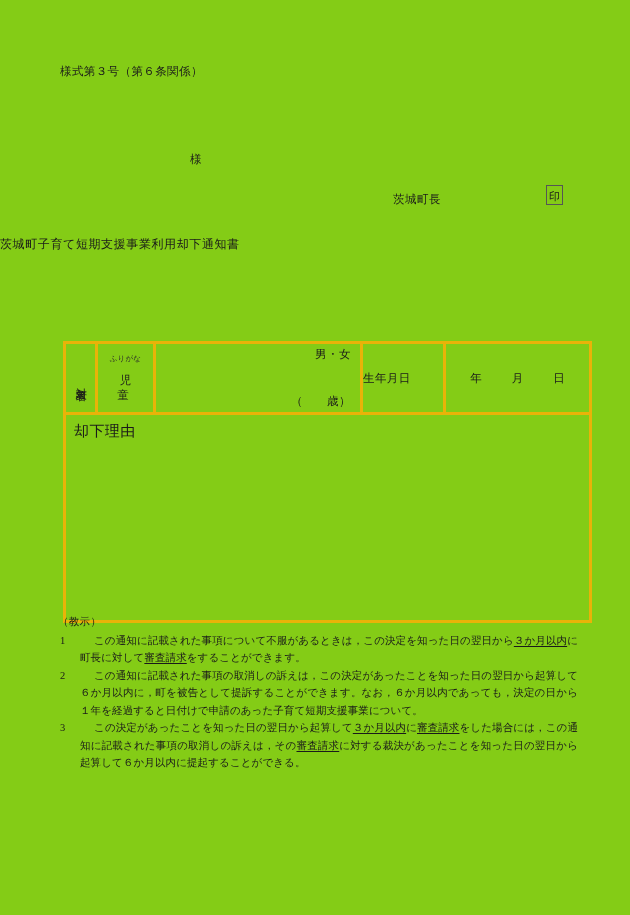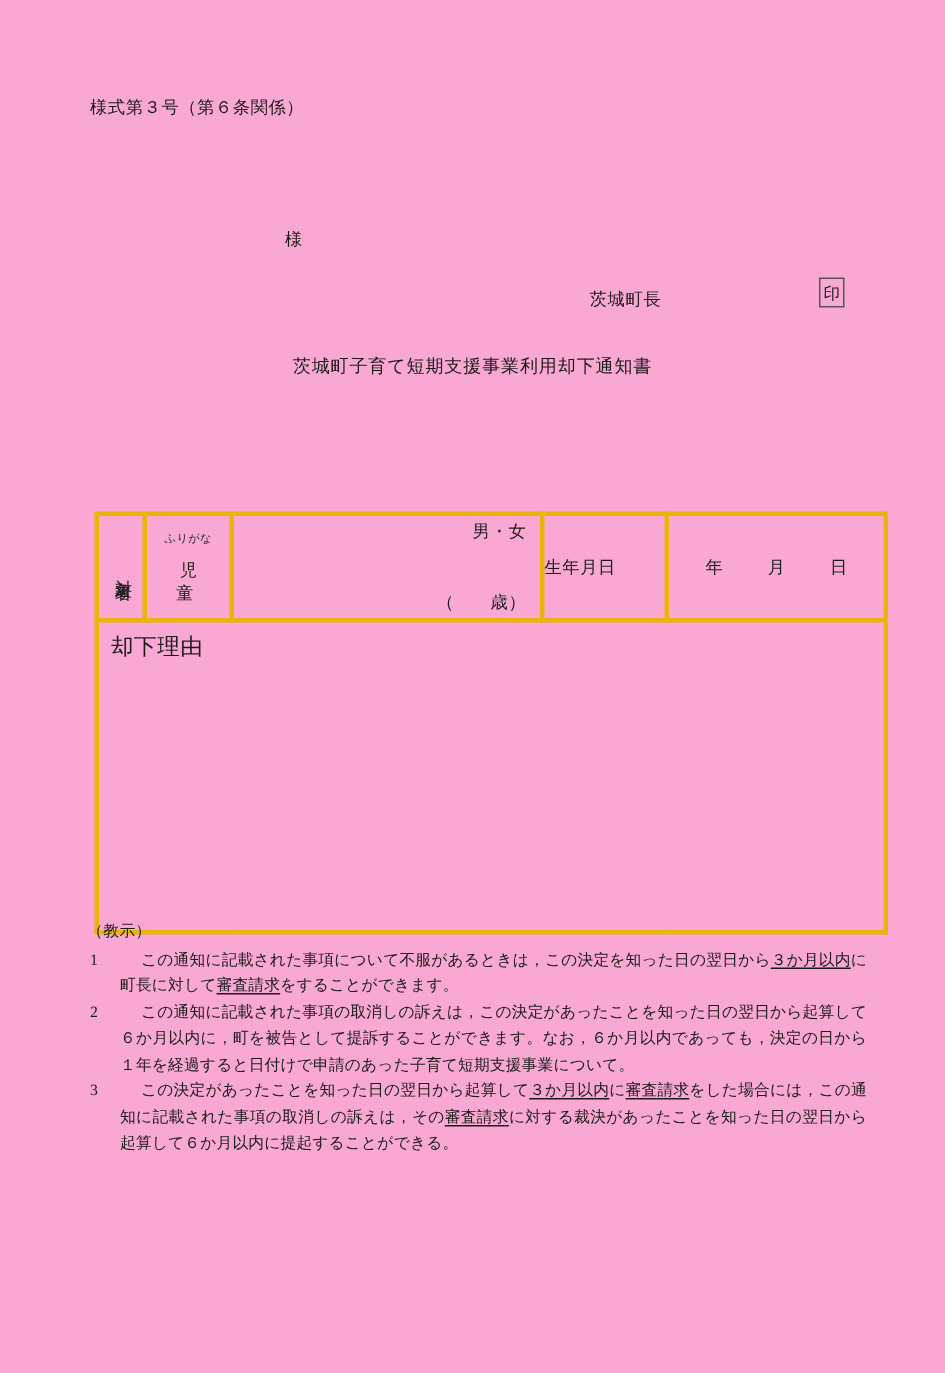--- a/index.html
+++ b/index.html
@@ -8,21 +8,21 @@
     background: #ffffff;
   }
   body {
     font-family: "Liberation Serif", "DejaVu Serif", serif;
     color: #1a1a1a;
   }
   .page {
     position: relative;
     width: 630px;
     height: 915px;
-    background: #f9a8d4;
+    background: #84cc16;
     overflow: hidden;
     font-size: 11px;
   }
 
   
   .form-number {
     position: absolute;
     left: 60px;
     top: 64px;
     font-size: 11.5px;
@@ -74,21 +74,20 @@
     line-height: 20px;
     text-align: center;
     box-sizing: border-box;
   }
 
   .doc-title {
     position: absolute;
     left: 0;
     right: 0;
     top: 236px;
-    text-align: center;
     font-size: 12px;
     letter-spacing: 0.6px;
   }
 
   
   .body-para {
     position: absolute;
     left: 58px;
     top: 302px;
     width: 516px;

